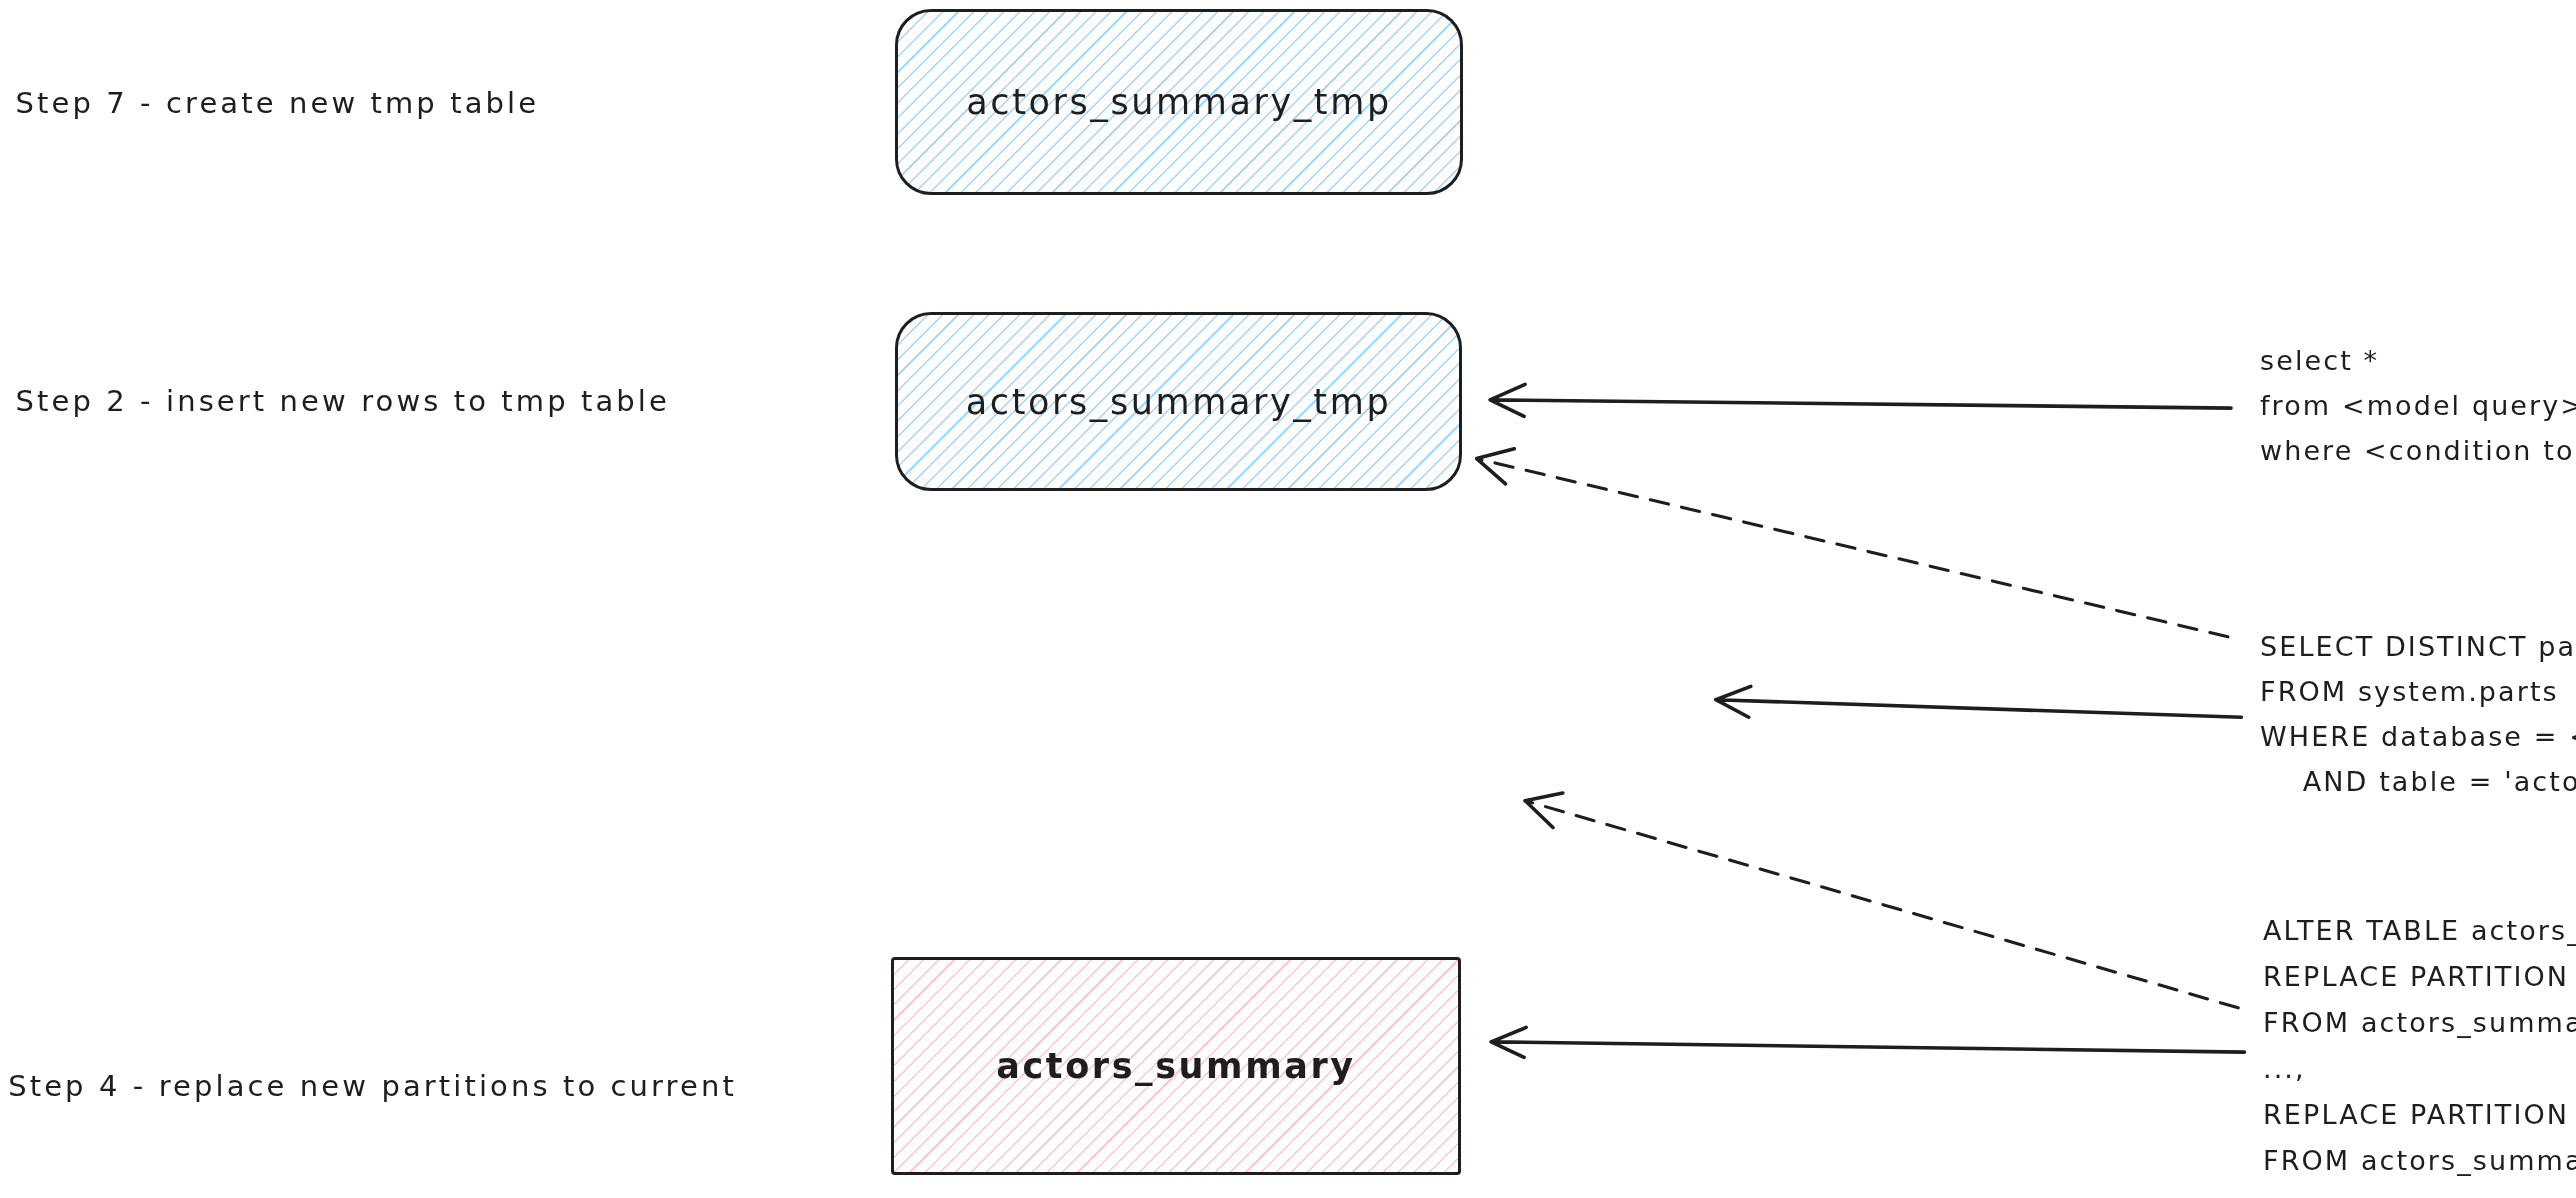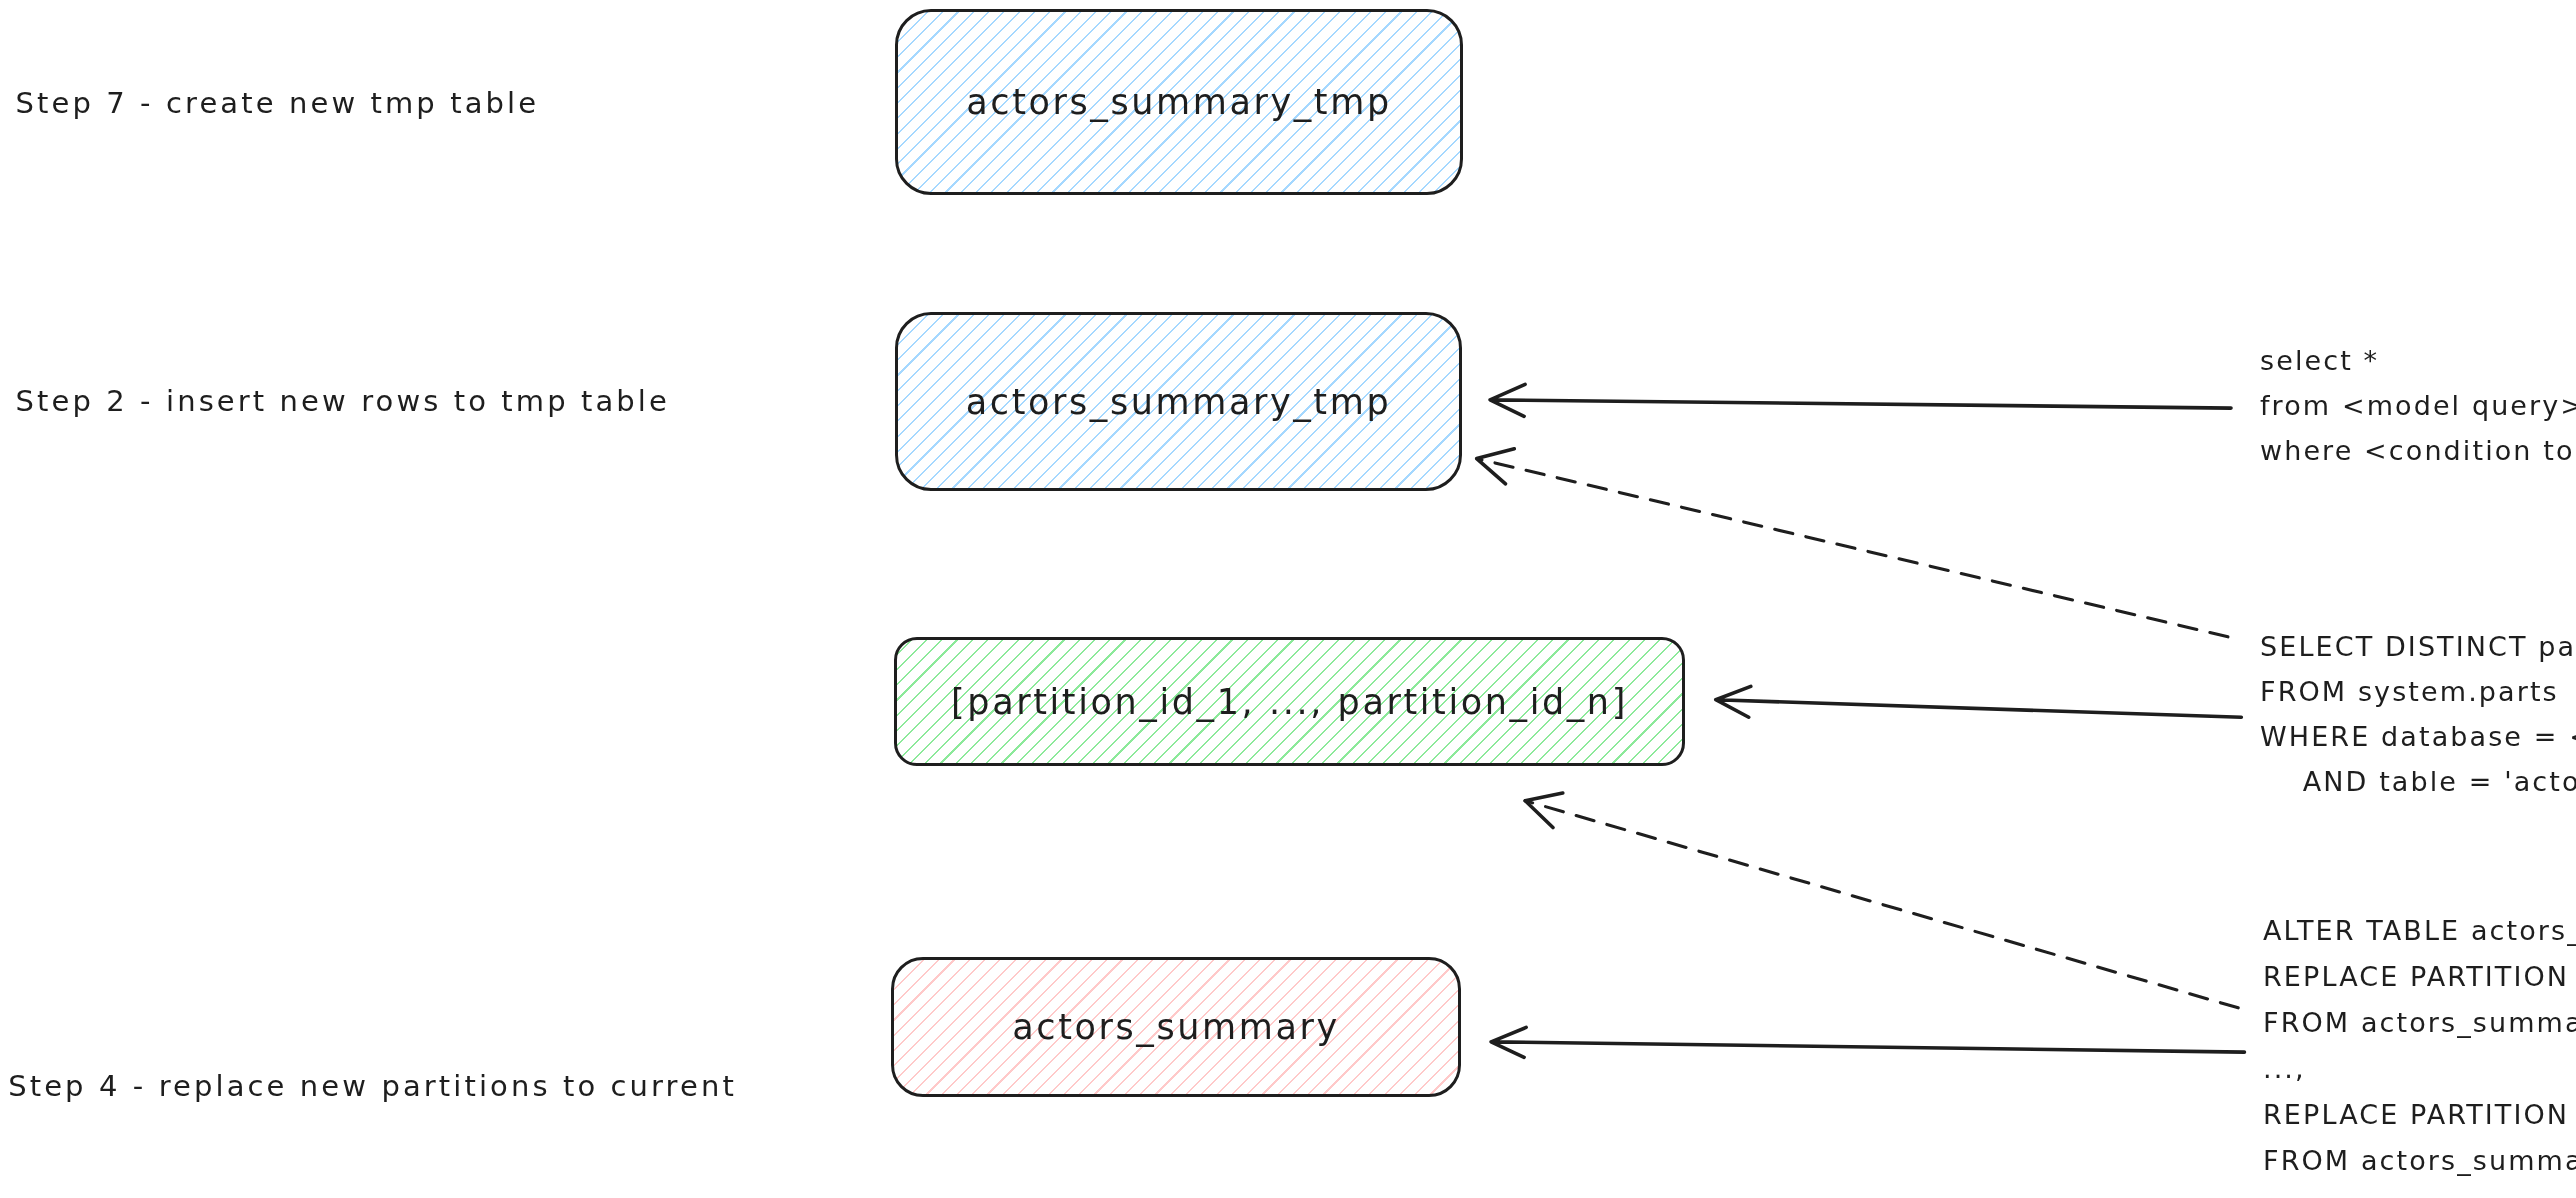--- a/index.html
+++ b/index.html
@@ -87,25 +87,22 @@
   <div class="step-label" style="left:8.2px; top:1033px;margin-top:37px;">Step 4 - replace new partitions to current</div>
 
   <div class="box hatch-blue" style="left:895px; top:8.8px; width:568px; height:186px; border-radius:36px;">
     <span class="box-label">actors_summary_tmp</span>
   </div>
 
   <div class="box hatch-blue" style="left:895px; top:312px; width:567px; height:179px; border-radius:36px;">
     <span class="box-label">actors_summary_tmp</span>
   </div>
 
-  <div class="box hatch-green" style="left:894px; top:637px; width:791px; height:129px; border-radius:23px;">
-    <span class="box-label">[partition_id_1, ..., partition_id_n]</span>
-  </div>
 
-  <div class="box hatch-pink" style="left:891px; top:957px; width:570px; height:140px; border-radius:32px;">
+  <div class="box hatch-pink" style="left:891px; top:957px; width:570px; height:218px; border-radius:4px;font-weight:bold;">
     <span class="box-label">actors_summary</span>
   </div>
 
   <div class="sql" style="left:2260px; top:338px;">
     <div class="sql-line">select *</div>
     <div class="sql-line">from &lt;model query&gt;</div>
     <div class="sql-line">where &lt;condition to identify new&gt;</div>
   </div>
 
   <div class="sql" style="left:2260px; top:624px;">

